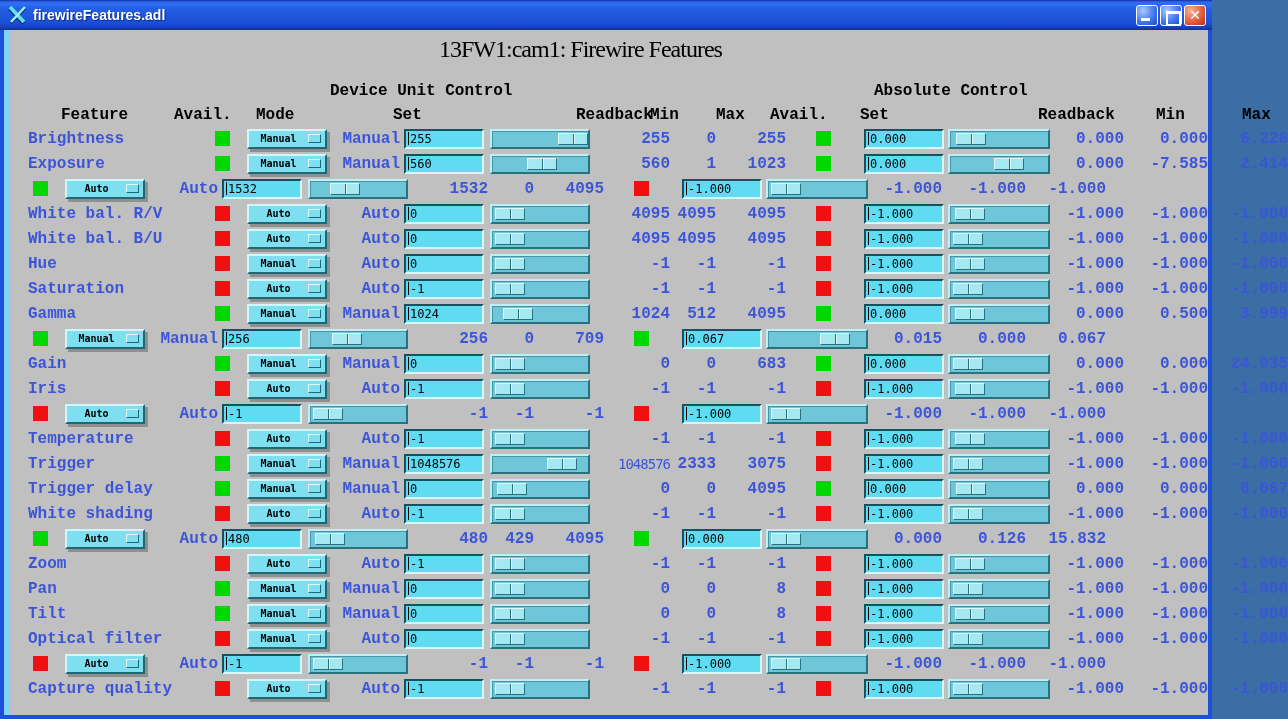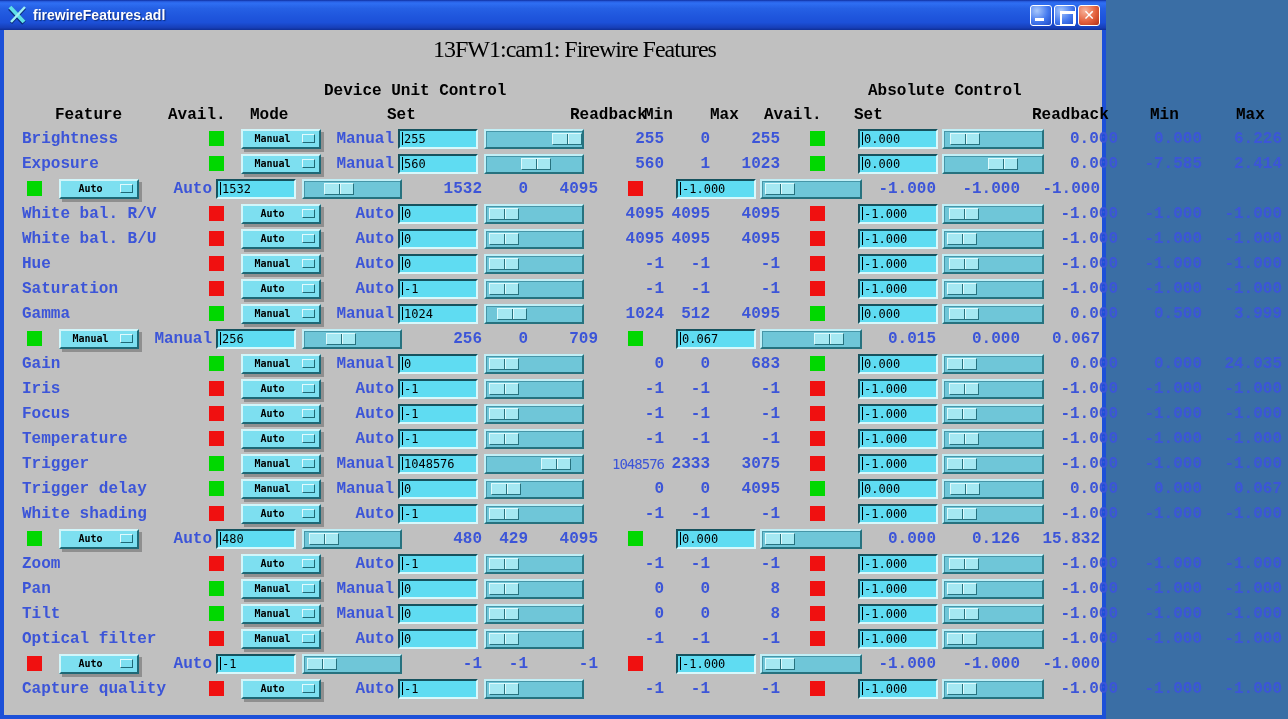--- a/index.html
+++ b/index.html
@@ -1,20 +1,20 @@
 <!DOCTYPE html>
 <html><head>
 <meta charset="utf-8">
 <style>
   * { margin:0; padding:0; box-sizing:border-box; }
   html,body { width:1288px; height:719px; overflow:hidden; background:#3a6ea5; }
   body { font-family:"Liberation Mono", monospace; }
 
   
-  .window { width:1106px; height:719px; display:flex; flex-direction:column;
+  .window { width:1212px; height:719px; display:flex; flex-direction:column;
             border-left:4px solid #1c50d8; border-right:4px solid #1c50d8;
             border-bottom:4px solid #1c50d8; background:#7dd3fc;justify-content:flex-end; }
   .titlebar { height:30px; flex:0 0 30px; margin:0 -4px; padding:0 6px 0 8px;
       display:flex; align-items:center;
       background:linear-gradient(180deg,#0f2fa0 0%,#2a64e8 6%,#2e6ef2 12%,#2560e4 28%,
                  #1f56dd 55%,#1c50d8 75%,#173fb8 92%,#0f2f96 100%); }
   .win-icon { width:20px; height:20px; margin-right:5px; flex:0 0 auto; }
   .win-title { color:#ffffff; font:bold 14px "Liberation Sans", sans-serif;
       text-shadow:1px 1px 1px #0a2a7a; flex:1 1 auto; }
   .win-btns { display:flex; gap:2px; }
@@ -23,21 +23,21 @@
   .wbtn.b-blue { background:radial-gradient(circle at 30% 25%, #a8c8fb, #4479ef 55%, #1c48c4); }
   .wbtn.b-red  { background:radial-gradient(circle at 30% 25%, #f7b29a, #e4613d 55%, #b33016); }
   .wbtn.minimize::after { content:''; position:absolute; left:4px; bottom:4px;
       width:9px; height:3px; background:#ffffff; }
   .wbtn.maximize::after { content:''; position:absolute; left:5px; top:5px;
       width:11px; height:10px; border:2px solid #ffffff; border-top-width:3px; }
   .wbtn.close::after { content:'\2715'; position:absolute; left:0; right:0; top:1px;
       text-align:center; color:#ffffff; font:bold 14px "DejaVu Sans", sans-serif; }
 
   
-  .content { flex:1 1 auto; background:#c0c0c0; position:relative; }
+  .content { flex:1 1 auto; background:#c0c0c0; position:relative;margin-left:6px; }
   .page-title { position:absolute; left:429px; top:6px;
       font:24px "Liberation Serif", serif; letter-spacing:-1px; color:#000; }
   .sec { position:absolute; top:52px; font:bold 16px "Liberation Mono", monospace; color:#000; }
   .sec.device { left:320px; }
   .sec.absolute { left:864px; }
   .colhead { position:absolute; top:76px; font:bold 16px "Liberation Mono", monospace; color:#000; }
 
   
   .rows { position:absolute; top:96px; left:8px; width:1280px; }
   .frow { height:25px; display:flex; align-items:center; }
@@ -798,23 +798,20 @@
           </div>
     <div class="c min2">
             <span class="blue">-1.000</span>
           </div>
     <div class="c max2">
             <span class="blue">-1.000</span>
           </div>
   </div>
 
   <div class="frow">
-    <div class="c feature">
-            <span class="blue">Focus</span>
-          </div>
     <div class="c avail1">
             <span class="led red"></span>
           </div>
     <div class="c mode">
       <div class="dropdown">
         <span class="dd-label">Auto</span>
         <span class="dd-ind"></span>
       </div>
     </div>
     <div class="c mrbv">

